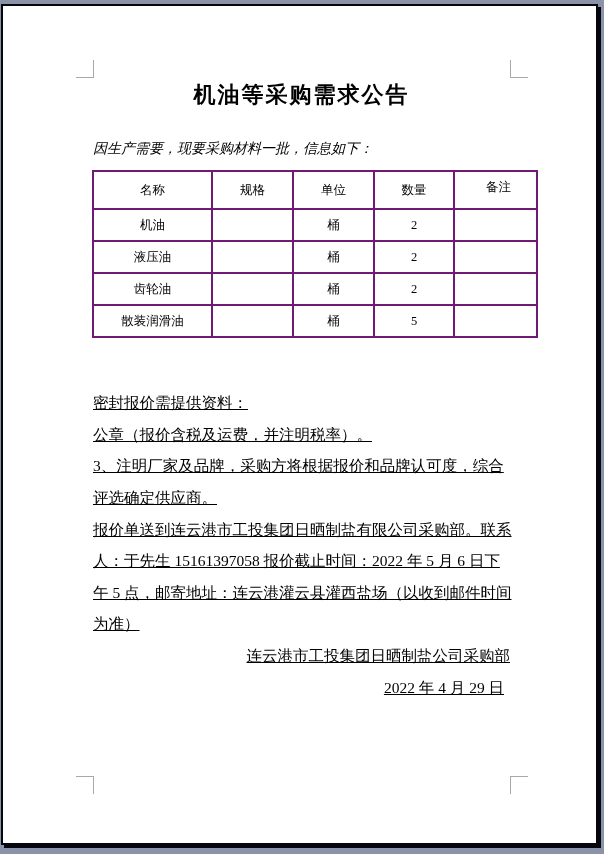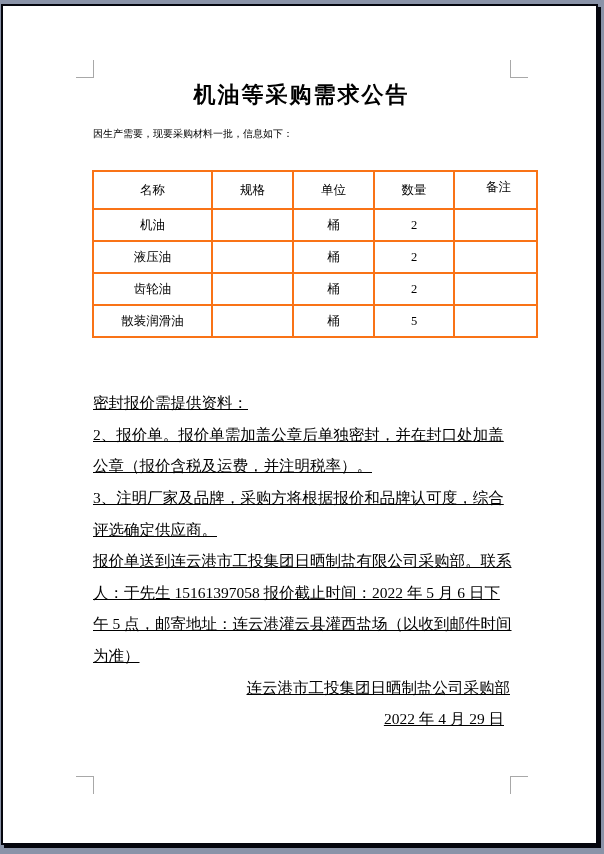--- a/index.html
+++ b/index.html
@@ -18,29 +18,29 @@
   .mark.tl{left:73px;top:54px;border-right-width:1px;border-bottom-width:1px;}
   .mark.tr{left:507px;top:54px;border-left-width:1px;border-bottom-width:1px;}
   .mark.bl{left:73px;top:770px;border-right-width:1px;border-top-width:1px;}
   .mark.br{left:507px;top:770px;border-left-width:1px;border-top-width:1px;}
 
   .title{
     position:absolute;left:90px;top:74px;width:417px;
     text-align:center;font-size:22px;font-weight:700;letter-spacing:2px;
   }
   .intro{
-    position:absolute;left:90px;top:121px;width:430px;
-    font-size:10px;white-space:nowrap;
+    position:absolute;left:90px;top:134px;width:430px;
+    font-size:14px;white-space:nowrap;font-style:italic;
   }
   table.req{
     position:absolute;left:89px;top:164px;
     border-collapse:collapse;table-layout:fixed;
   }
   table.req th,table.req td{
-    border:2px solid #f97316;padding:0;
+    border:2px solid #701a75;padding:0;
     font-size:12.5px;font-weight:400;
     text-align:center;vertical-align:middle;
     overflow:hidden;
   }
   table.req thead tr{height:38px;}
   table.req tbody tr{height:32px;}
   table.req th.remark{text-align:center;vertical-align:top;padding:7px 0 0 6px;}
   .c0{width:119px}.c1{width:81px}.c2{width:81px}.c3{width:80px}.c4{width:83px}
 
   .bodytext{
@@ -108,21 +108,20 @@
         <td></td>
         <td>桶</td>
         <td>5</td>
         <td></td>
       </tr>
     </tbody>
   </table>
 
   <div class="bodytext">
     <div class="line">密封报价需提供资料：</div>
-    <div class="line">2、报价单。报价单需加盖公章后单独密封，并在封口处加盖</div>
     <div class="line">公章（报价含税及运费，并注明税率）。</div>
     <div class="line">3、注明厂家及品牌，采购方将根据报价和品牌认可度，综合</div>
     <div class="line">评选确定供应商。</div>
     <div class="line">报价单送到连云港市工投集团日晒制盐有限公司采购部。联系</div>
     <div class="line">人：于先生 15161397058 报价截止时间：2022 年 5 月 6 日下</div>
     <div class="line">午 5 点，邮寄地址：连云港灌云县灌西盐场（以收到邮件时间</div>
     <div class="line">为准）</div>
     <div class="line right">连云港市工投集团日晒制盐公司采购部</div>
     <div class="line right date">2022 年 4 月 29 日</div>
   </div>

